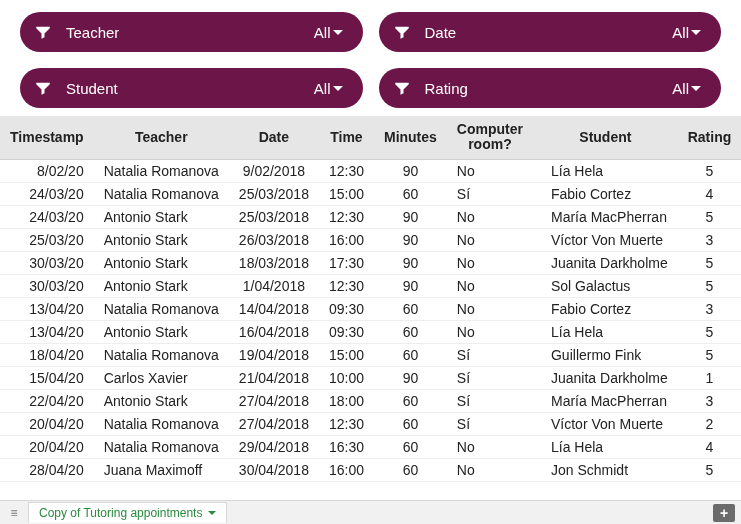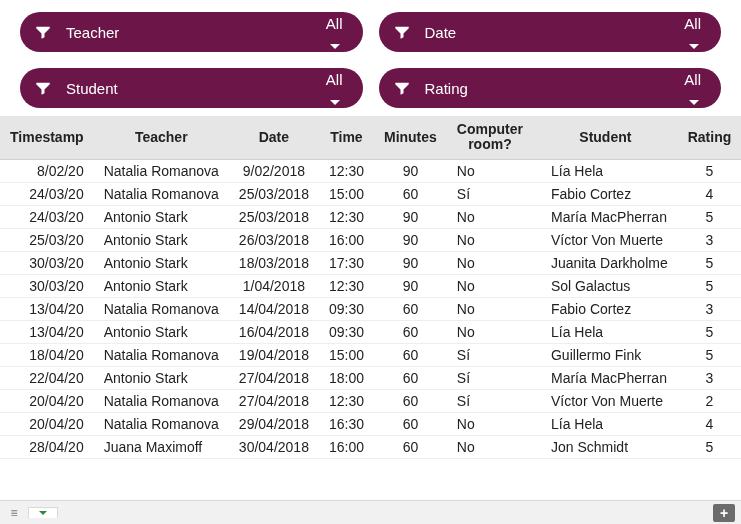--- a/index.html
+++ b/index.html
@@ -31,21 +31,21 @@
     font-size: 15px;
   }
   .filter-pill .icon-slot {
     margin-right: 14px;
     display: inline-flex;
     align-items: center;
     justify-content: center;
     width: 18px;
   }
   .filter-pill .label { flex: 1; }
-  .filter-pill .value-wrap { display: flex; align-items: center; gap: 12px; flex-direction: column; }
+  .filter-pill .value-wrap { display: flex; align-items: center; gap: 0; }
   .caret-down {
     width: 0; height: 0;
     border-left: 5px solid transparent;
     border-right: 5px solid transparent;
     border-top: 5px solid #fff;
     margin-left: 2px;
   }
   .table-wrap {
     height: 431px;
     overflow: hidden;
@@ -272,20 +272,30 @@
           <td class="c-ts">18/04/20</td>
           <td class="c-teacher">Natalia Romanova</td>
           <td class="c-date">19/04/2018</td>
           <td class="c-time">15:00</td>
           <td class="c-min">60</td>
           <td class="c-comp">Sí</td>
           <td class="c-student">Guillermo Fink</td>
           <td class="c-rating">5</td>
         </tr>
         <tr>
+          <td class="c-ts">15/04/20</td>
+          <td class="c-teacher">Carlos Xavier</td>
+          <td class="c-date">21/04/2018</td>
+          <td class="c-time">10:00</td>
+          <td class="c-min">90</td>
+          <td class="c-comp">Sí</td>
+          <td class="c-student">Juanita Darkholme</td>
+          <td class="c-rating">1</td>
+        </tr>
+        <tr>
           <td class="c-ts">22/04/20</td>
           <td class="c-teacher">Antonio Stark</td>
           <td class="c-date">27/04/2018</td>
           <td class="c-time">18:00</td>
           <td class="c-min">60</td>
           <td class="c-comp">Sí</td>
           <td class="c-student">María MacPherran</td>
           <td class="c-rating">3</td>
         </tr>
         <tr>
@@ -318,17 +328,18 @@
           <td class="c-student">Jon Schmidt</td>
           <td class="c-rating">5</td>
         </tr>
       </tbody>
   </table>
 </div>
 
 <div class="bottom-bar">
   <div class="menu-icon">≡</div>
   <div class="sheet-tab">
+    <span>Copy of Tutoring appointments</span>
     <span class="tab-caret"></span>
   </div>
   <div class="spacer"></div>
   <div class="add-btn">+</div>
 </div>
 
 </body></html>

